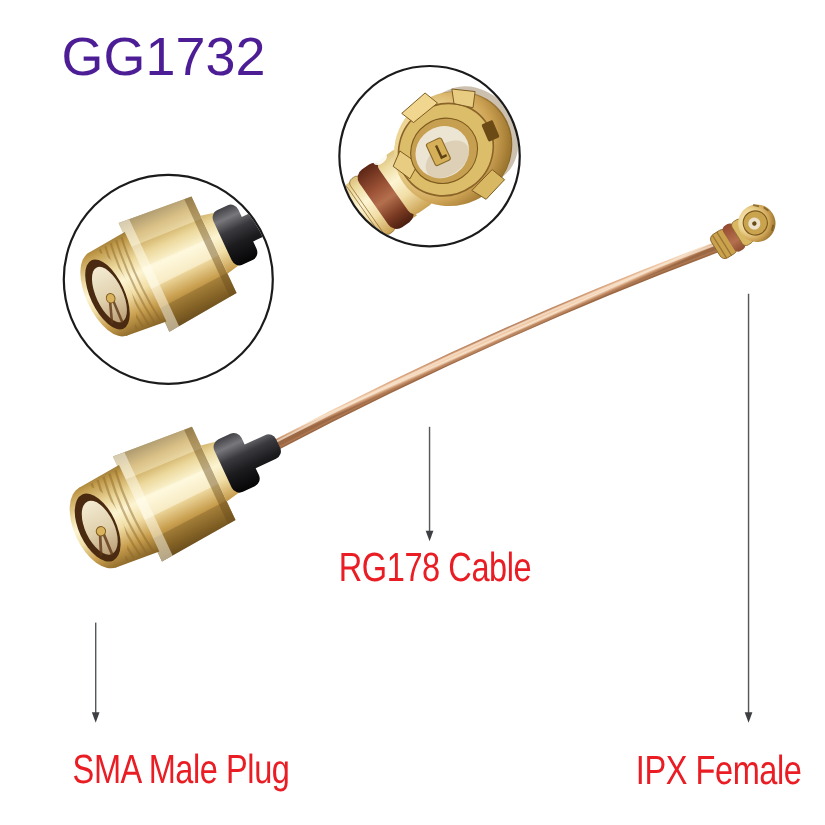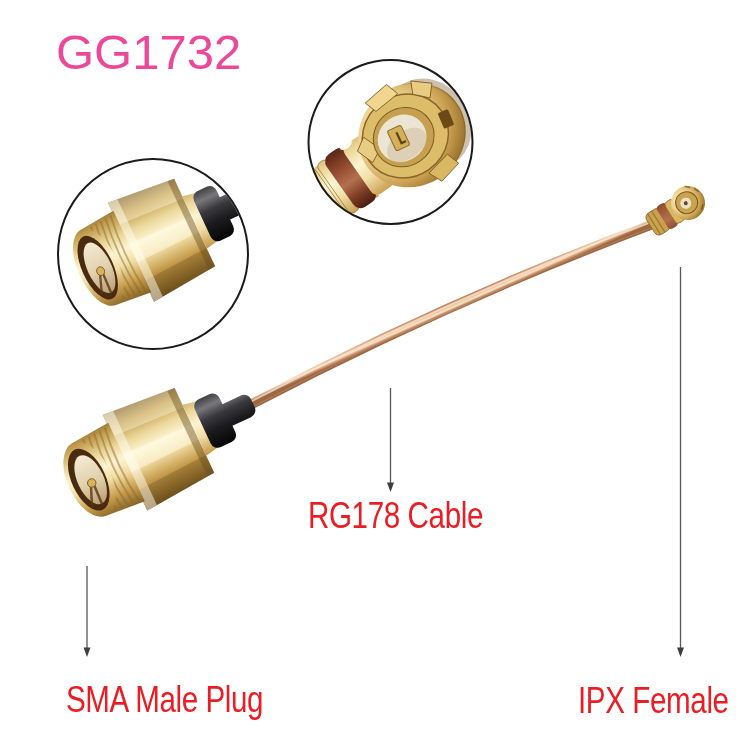--- a/index.html
+++ b/index.html
@@ -6,21 +6,21 @@
   #stage{
     position:relative;width:750px;height:750px;background:#ffffff;overflow:hidden;
     font-family:"Liberation Sans", sans-serif;
   }
   #photo-svg{position:absolute;left:0;top:0;}
   .red-label{
     position:absolute;color:#e91d23;font-size:37px;line-height:1.1;white-space:nowrap;
     transform:scaleX(.8);transform-origin:left top;letter-spacing:-0.5px;font-weight:400;
   }
   #sku{
-    position:absolute;left:56px;top:26px;color:#ec4899;font-size:49px;line-height:1.1;
+    position:absolute;left:56px;top:26px;color:#4c1d95;font-size:49px;line-height:1.1;
     font-weight:400;letter-spacing:0;white-space:nowrap;
   }
   #lab-cable{left:308px;top:496px;}
   #lab-sma{left:66px;top:680px;}
   #lab-ipx{left:578px;top:681px;}
 </style>
 </head>
 <body>
 
 <div id="stage">

